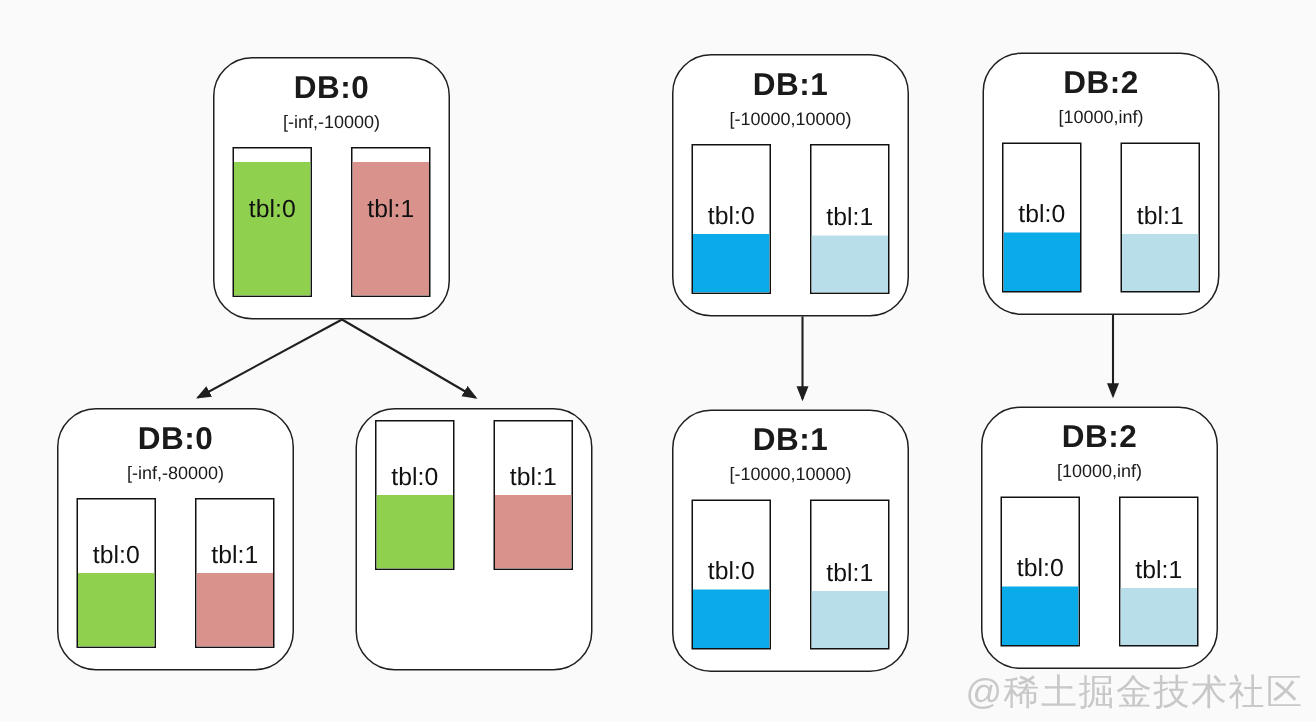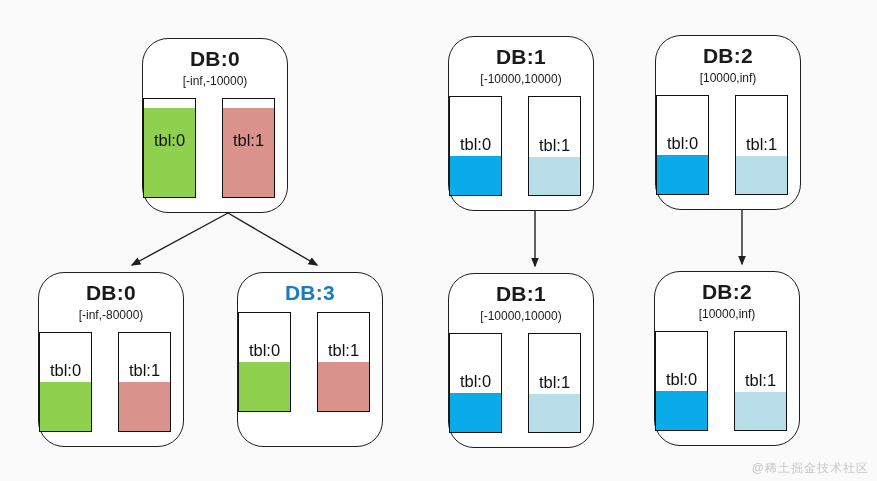--- a/index.html
+++ b/index.html
@@ -16,42 +16,42 @@
     overflow:hidden;
   }
   .arrows{
     position:absolute;
     left:0;top:0;
     width:877px;height:481px;
     pointer-events:none;
   }
   .node{
     position:absolute;
-    width:146px;
+    width:158px;
     height:175px;
     background:#ffffff;
     border:1.6px solid #1f1f1f;
     border-radius:26px;
     box-sizing:border-box;
     text-align:center;
   }
   .node-title{
     margin-top:8px;
     font-size:21px;
     font-weight:600;
     letter-spacing:.3px;
     line-height:24px;
   }
   .node-range{
     font-size:12px;
     line-height:20px;
   }
   .bars{
     display:flex;
-    justify-content:flex-start;
+    justify-content:center;
     gap:26px;
     margin-top:7px;
   }
   .bar{
     position:relative;
     width:53px;
     height:100px;
     border:1.5px solid #111111;
     background:#ffffff;
     box-sizing:border-box;
@@ -67,21 +67,21 @@
     left:0;right:0;
     text-align:center;
     font-size:16.5px;
     line-height:19px;
     color:#111;
   }
   .watermark{
     position:absolute;
     right:8px;
     bottom:4px;
-    font-size:12px;
+    font-size:24px;
     letter-spacing:1px;
     color:#c8c8c8;
     user-select:none;
   }
 </style>
 </head>
 <body>
 
 <div class="canvas">
 
@@ -151,21 +151,20 @@
         <span class="bar-label" style="bottom: calc(50% + 2px);">tbl:0</span>
       </div>
       <div class="bar">
         <div class="fill" style="height: 50%; background: rgb(217, 147, 140);"></div>
         <span class="bar-label" style="bottom: calc(50% + 2px);">tbl:1</span>
       </div>
     </div>
   </div>
 
   <div class="node" style="left:237px;top:272px;">
-    <div class="node-title" style="color: rgb(26, 124, 192);">DB:3</div>
     <div class="bars">
       <div class="bar">
         <div class="fill" style="height: 50%; background: rgb(143, 209, 79);"></div>
         <span class="bar-label" style="bottom: calc(50% + 2px);">tbl:0</span>
       </div>
       <div class="bar">
         <div class="fill" style="height: 50%; background: rgb(217, 147, 140);"></div>
         <span class="bar-label" style="bottom: calc(50% + 2px);">tbl:1</span>
       </div>
     </div>

